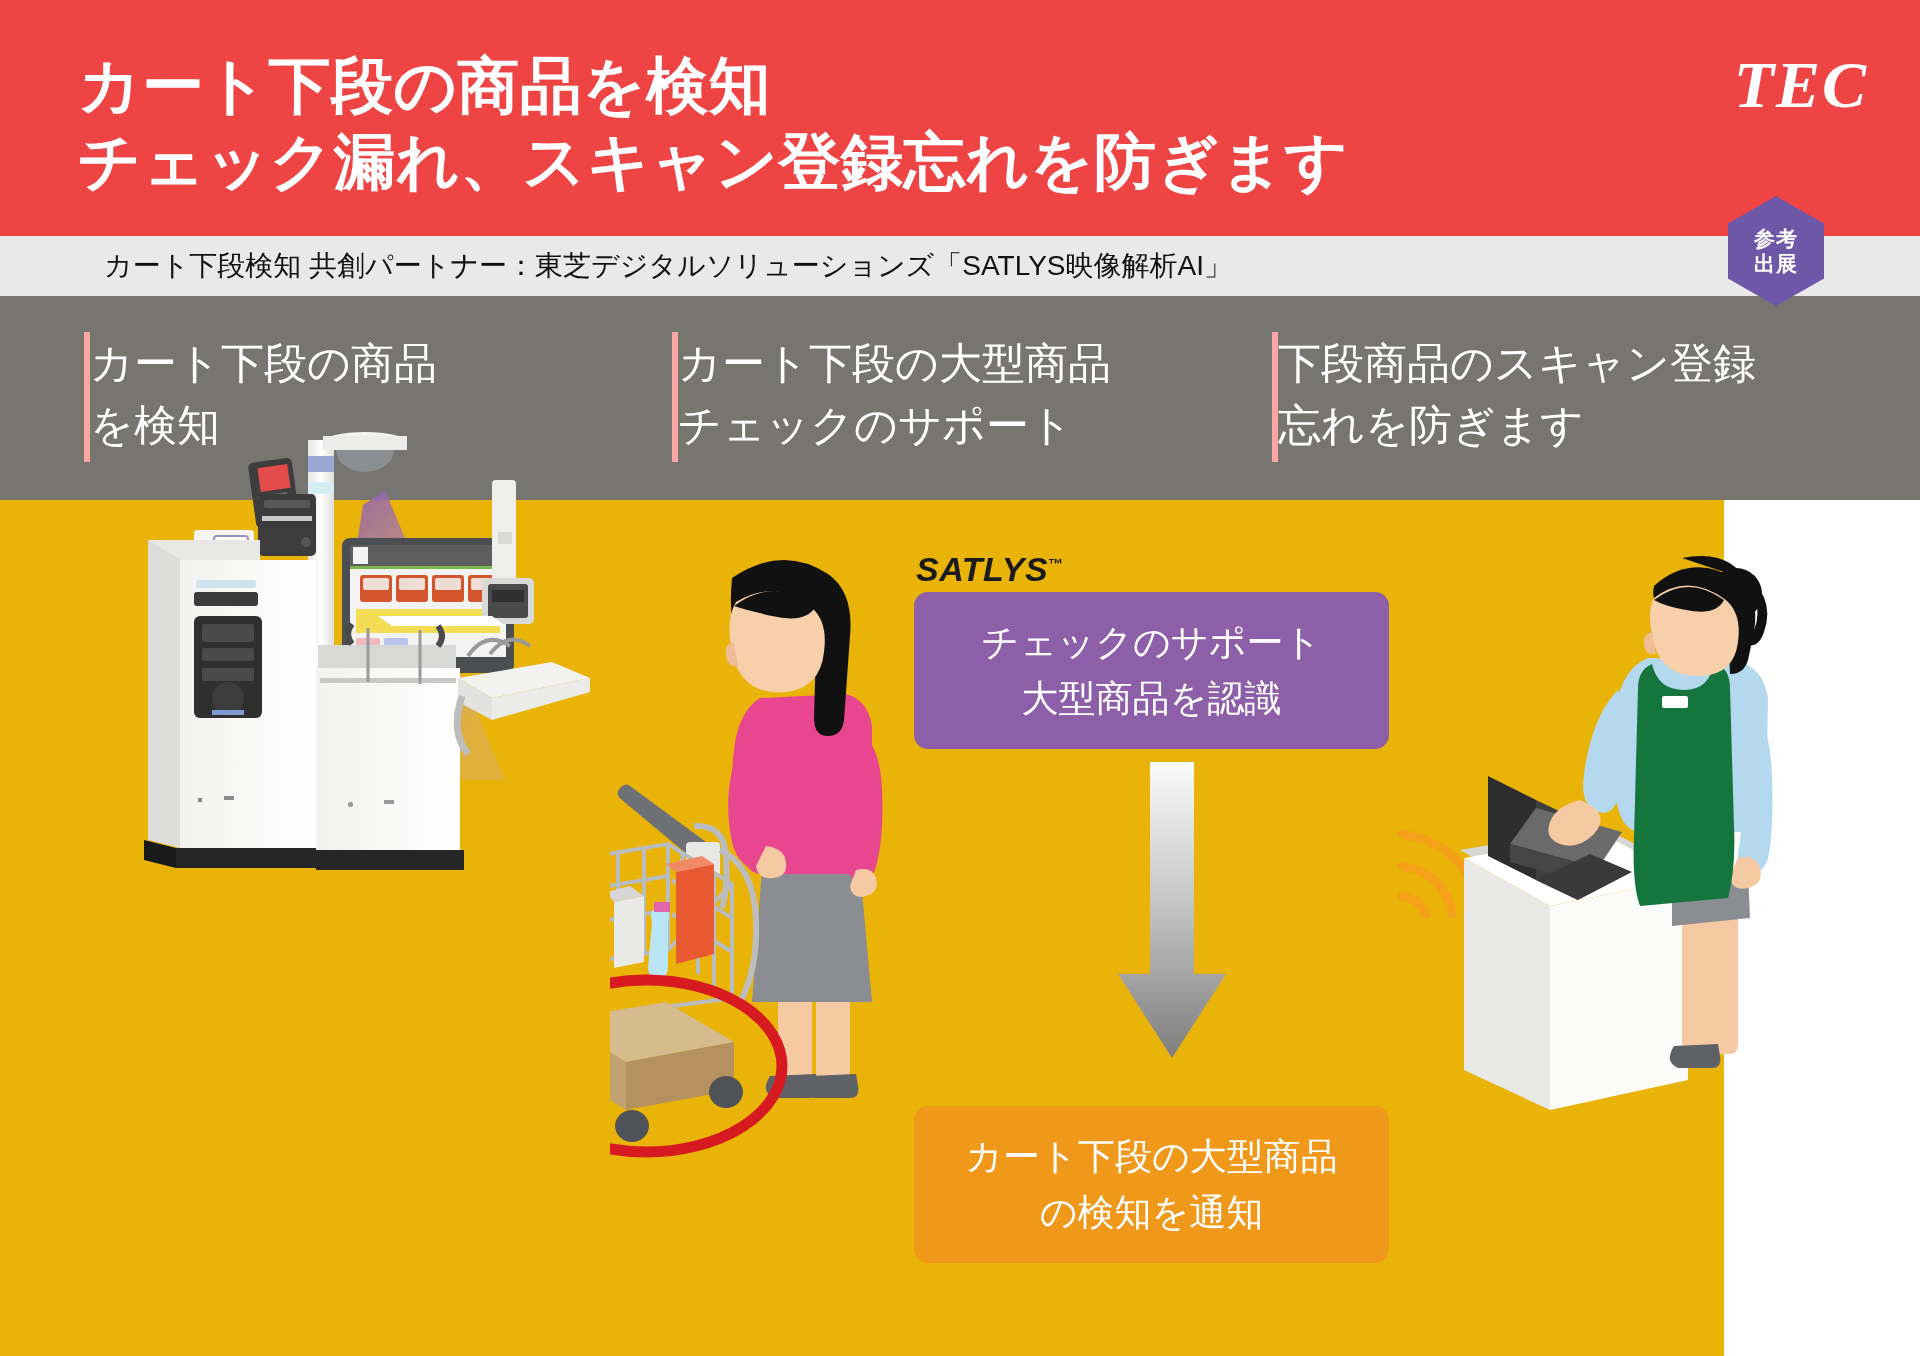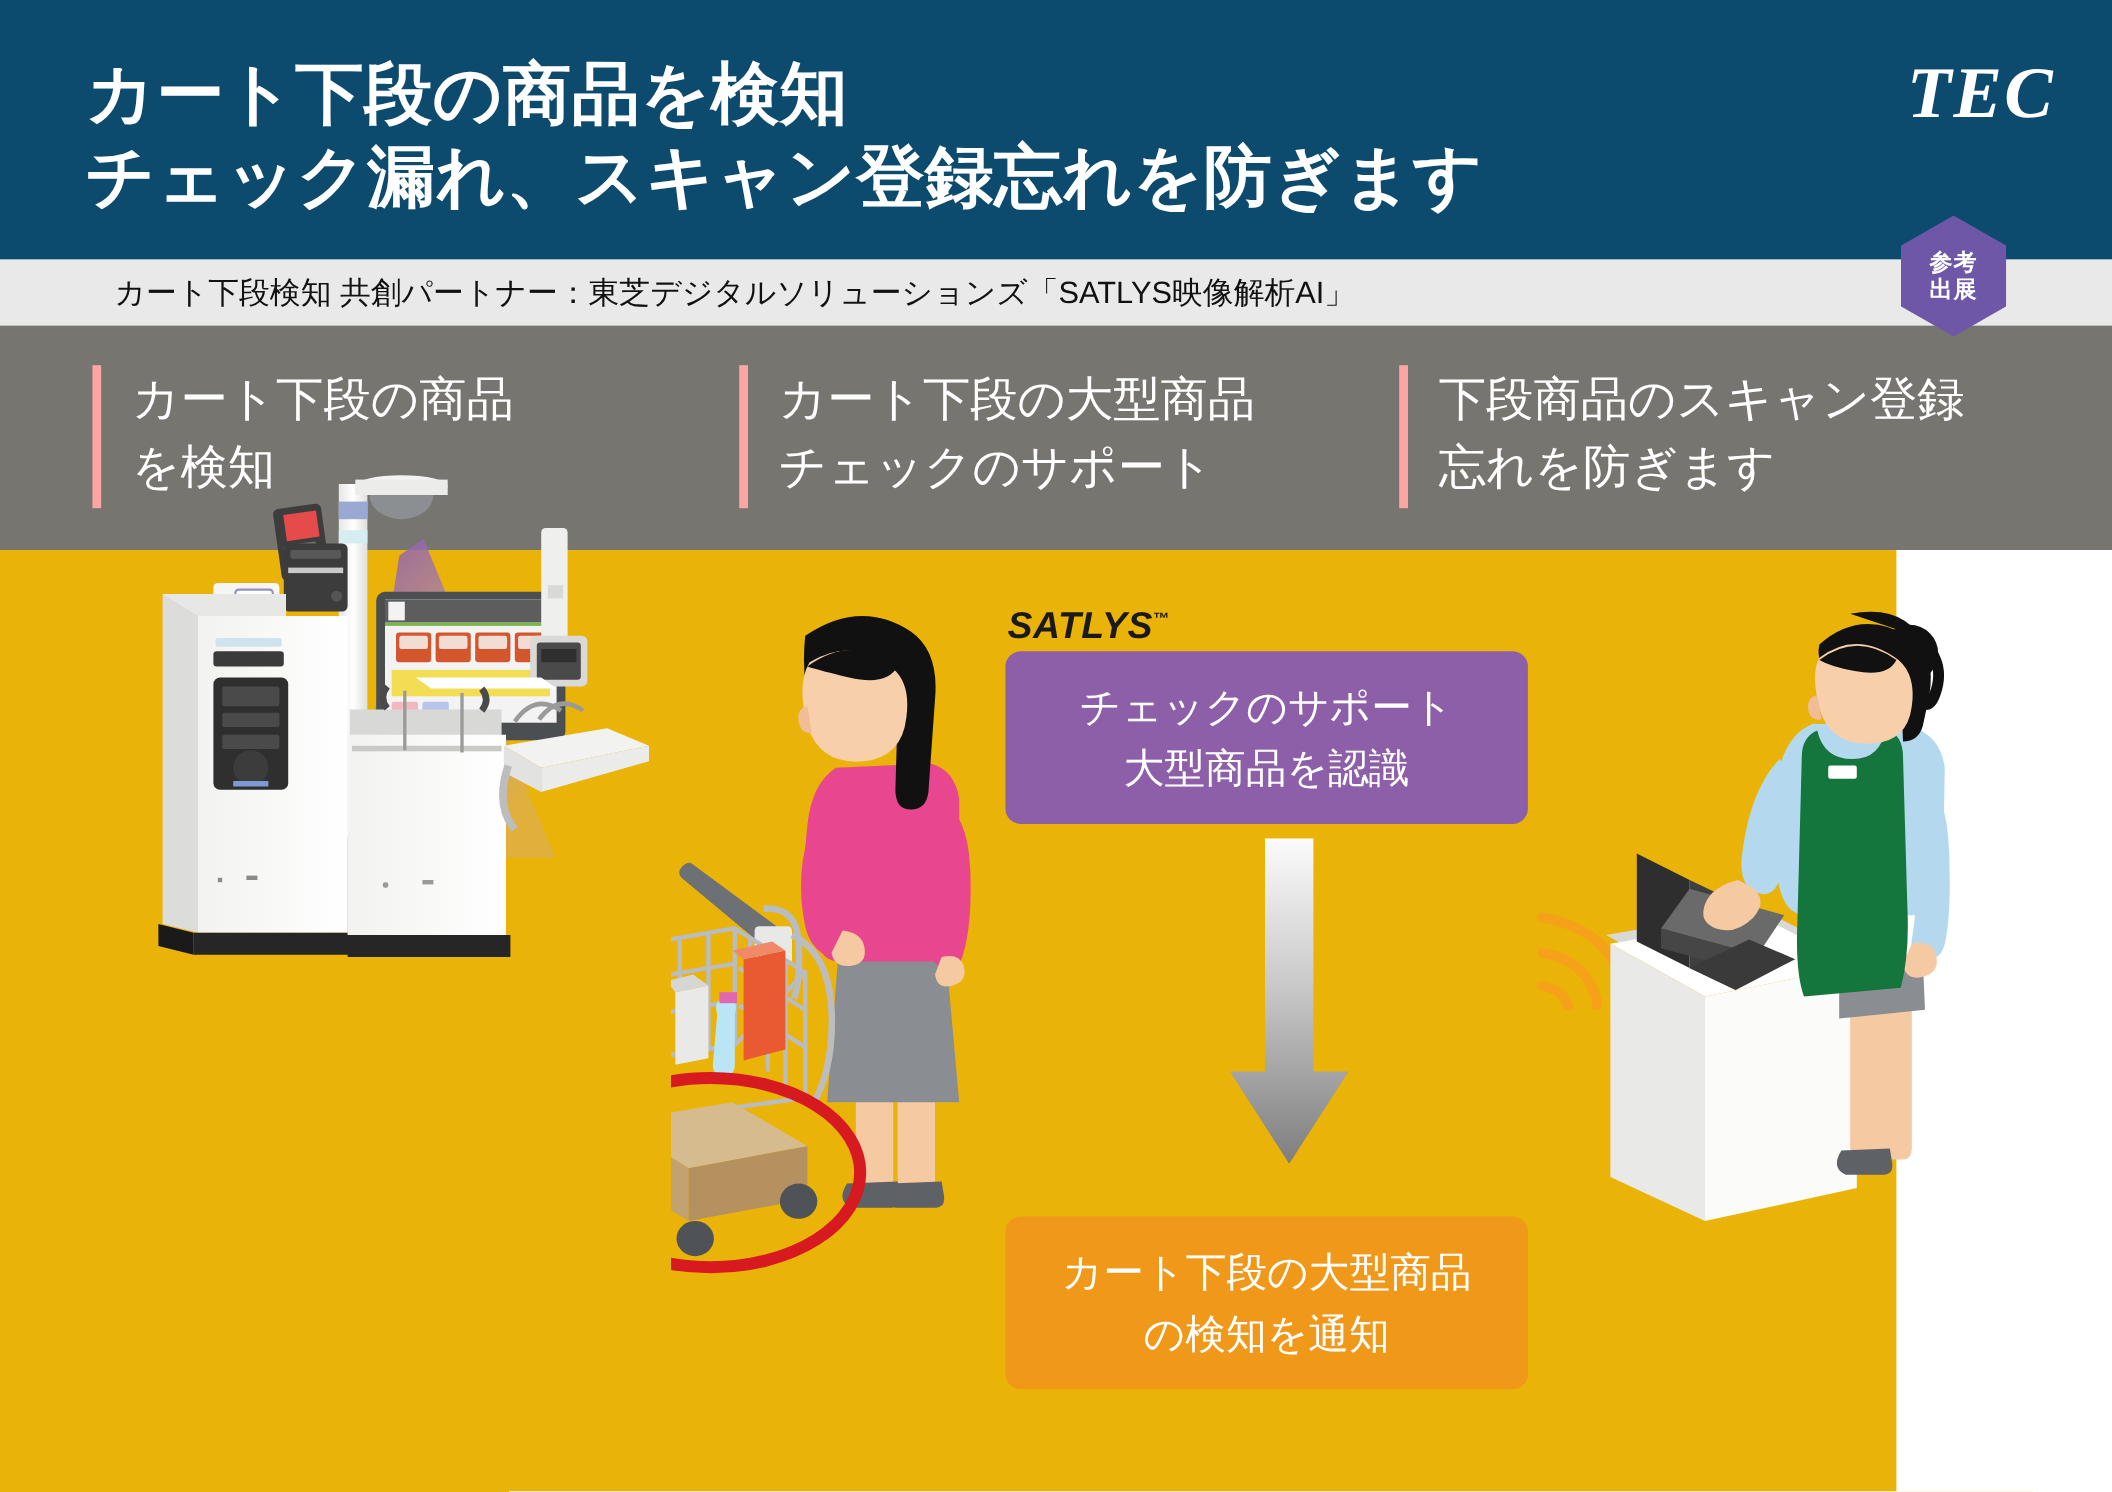--- a/index.html
+++ b/index.html
@@ -1,39 +1,39 @@
 <!DOCTYPE html>
 <html><head>
 <meta charset="utf-8">
 <style>
   html,body{margin:0;padding:0;background:#fff;}
   body{width:1920px;height:1356px;overflow:hidden;font-family:"Liberation Sans","DejaVu Sans",sans-serif;}
   #slide{position:relative;width:1920px;height:1356px;background:#ffffff;overflow:hidden;}
 
   
-  .hdr{position:absolute;left:0;top:0;width:1920px;height:236px;background:#0c4a6e;}
+  .hdr{position:absolute;left:0;top:0;width:1920px;height:236px;background:#ef4444;}
   .hdr-title{position:absolute;left:78px;top:48px;width:1500px;color:#ffffff;
     font-size:62px;line-height:76px;font-weight:700;letter-spacing:.5px;}
   .hdr-title .l2{display:block;}
   .tec-logo{position:absolute;right:52px;top:52px;color:#fff;font-size:66px;line-height:66px;
     font-weight:700;font-style:italic;font-family:"Liberation Serif","DejaVu Serif",serif;letter-spacing:2px;}
 
   
   .sub-band{position:absolute;left:0;top:236px;width:1920px;height:60px;background:#e9e9e9;}
   .sub-band .txt{position:absolute;left:104px;top:11px;font-size:28px;line-height:38px;color:#111;}
 
   
   .hexbadge{position:absolute;left:1728px;top:196px;width:96px;height:110px;
     background:#6f57a8;clip-path:polygon(50% 0%,100% 25%,100% 75%,50% 100%,0% 75%,0% 25%);
     display:flex;flex-direction:column;align-items:center;justify-content:center;z-index:6;}
   .hexbadge span{color:#fff;font-size:21px;line-height:25px;font-weight:700;letter-spacing:1px;}
 
   
   .featbar{position:absolute;left:0;top:296px;width:1920px;height:204px;background:#77756f;}
-  .feat{position:absolute;top:36px;height:130px;padding-left:28px;border-left:8px solid #fca5a5;}
+  .feat{position:absolute;top:36px;height:130px;border-left:6px solid #fca5a5;}
   .feat span{display:block;color:#ffffff;font-size:43px;line-height:62px;white-space:nowrap;}
   #feat0{left:84px;}
   #feat1{left:672px;}
   #feat2{left:1272px;}
 
   
   .stage{position:absolute;left:0;top:500px;width:1724px;height:856px;background:#eab308;}
 
   
   .satlys{position:absolute;left:916px;top:50px;font-size:34px;font-weight:700;font-style:italic;

